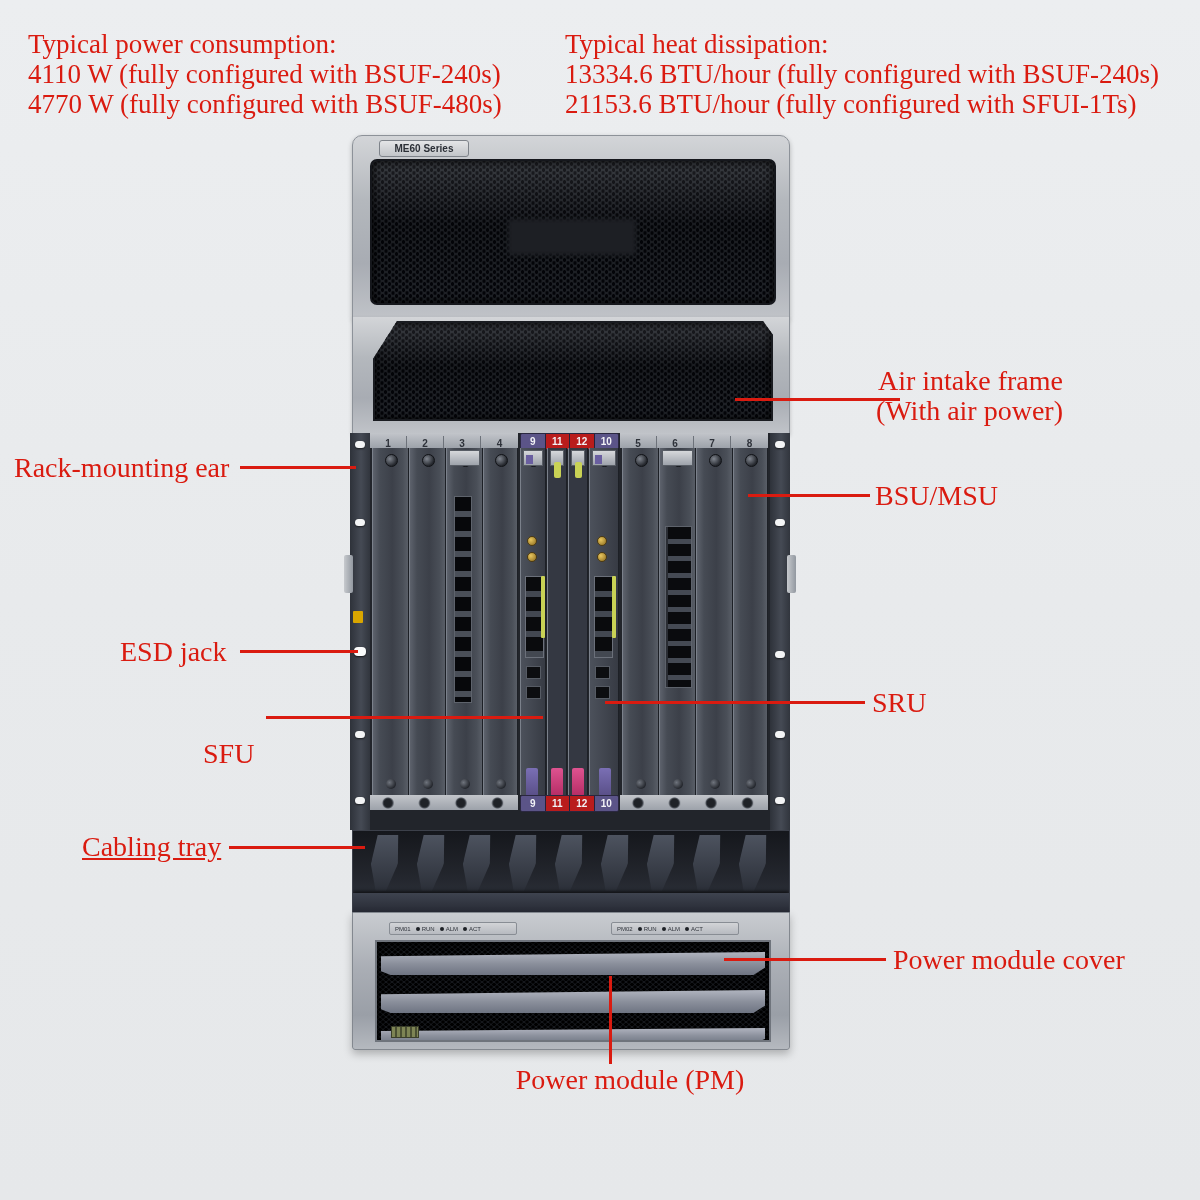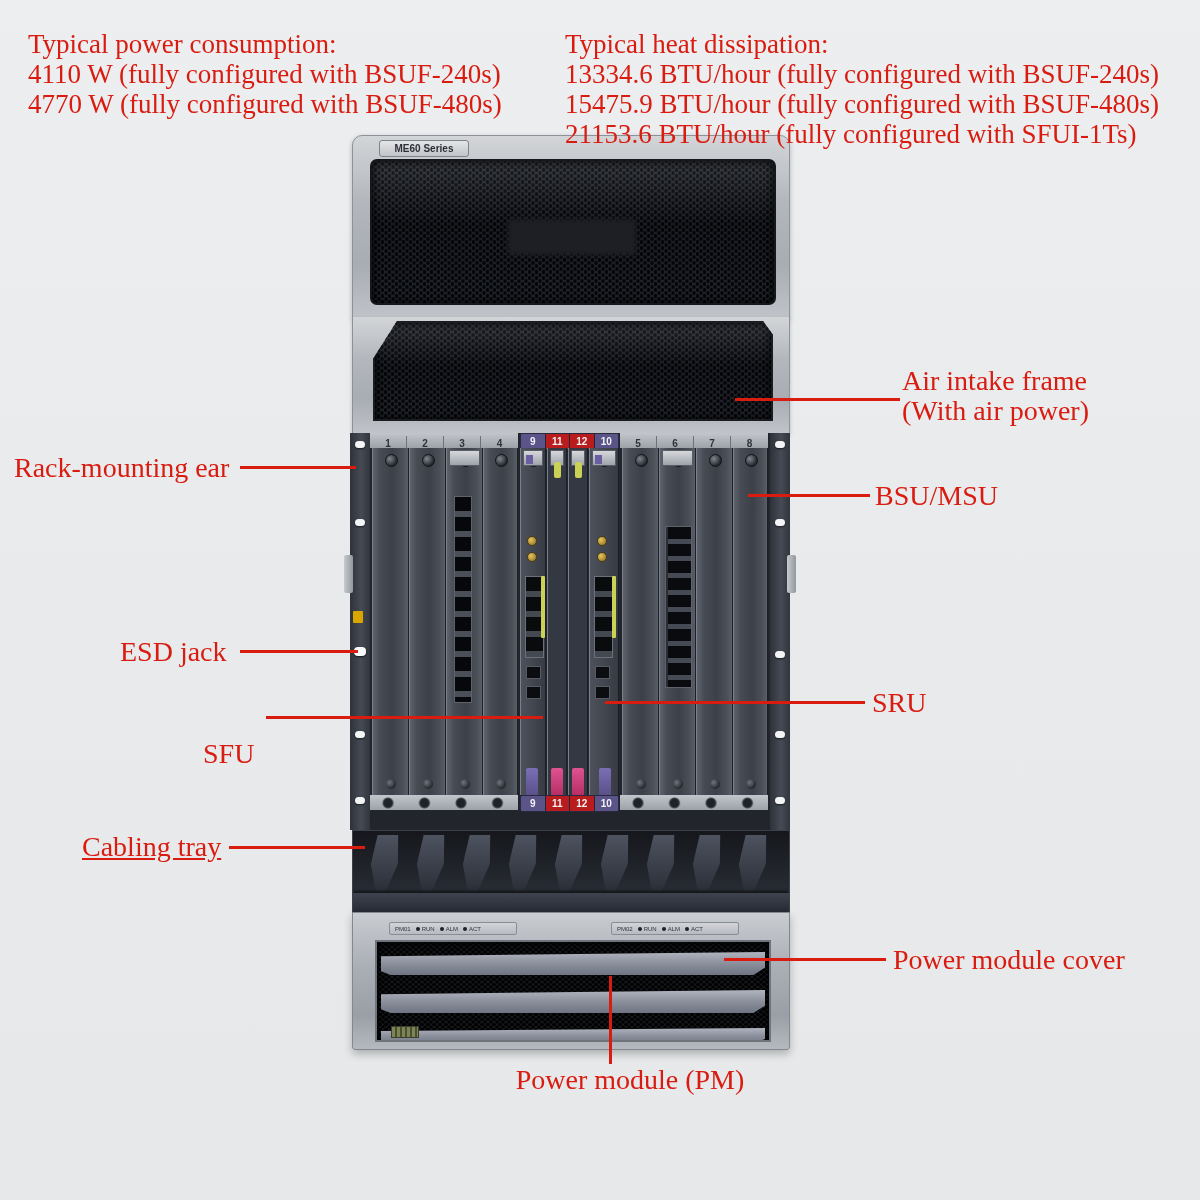--- a/index.html
+++ b/index.html
@@ -290,25 +290,24 @@
   </div>
 
   <div class="blk" style="left:28px; top:6px;">
     <div>Typical power consumption:</div>
     <div>4110 W (fully configured with BSUF-240s)</div>
     <div>4770 W (fully configured with BSUF-480s)</div>
   </div>
   <div class="blk" style="left:565px; top:6px;">
     <div>Typical heat dissipation:</div>
     <div>13334.6 BTU/hour (fully configured with BSUF-240s)</div>
-    <div>15475.9 BTU/hour (fully configured with BSUF-480s)</div>
     <div>21153.6 BTU/hour (fully configured with SFUI-1Ts)</div>
   </div>
 
-  <div class="lbl" style="left:902px; top:366px; width:220px; text-align:left; line-height:30px;">
+  <div class="lbl" style="left:843px; top:366px; width:220px; text-align:right; line-height:30px;">
     <div>Air intake frame</div>
     <div>(With air power)</div>
   </div>
   <div class="hline" style="left:735px; top:398px; width:165px;"></div>
 
   <div class="lbl" style="left:14px; top:452px;">Rack-mounting ear</div>
   <div class="hline" style="left:240px; top:466px; width:116px;"></div>
 
   <div class="lbl" style="left:875px; top:480px;">BSU/MSU</div>
   <div class="hline" style="left:748px; top:494px; width:122px;"></div>

